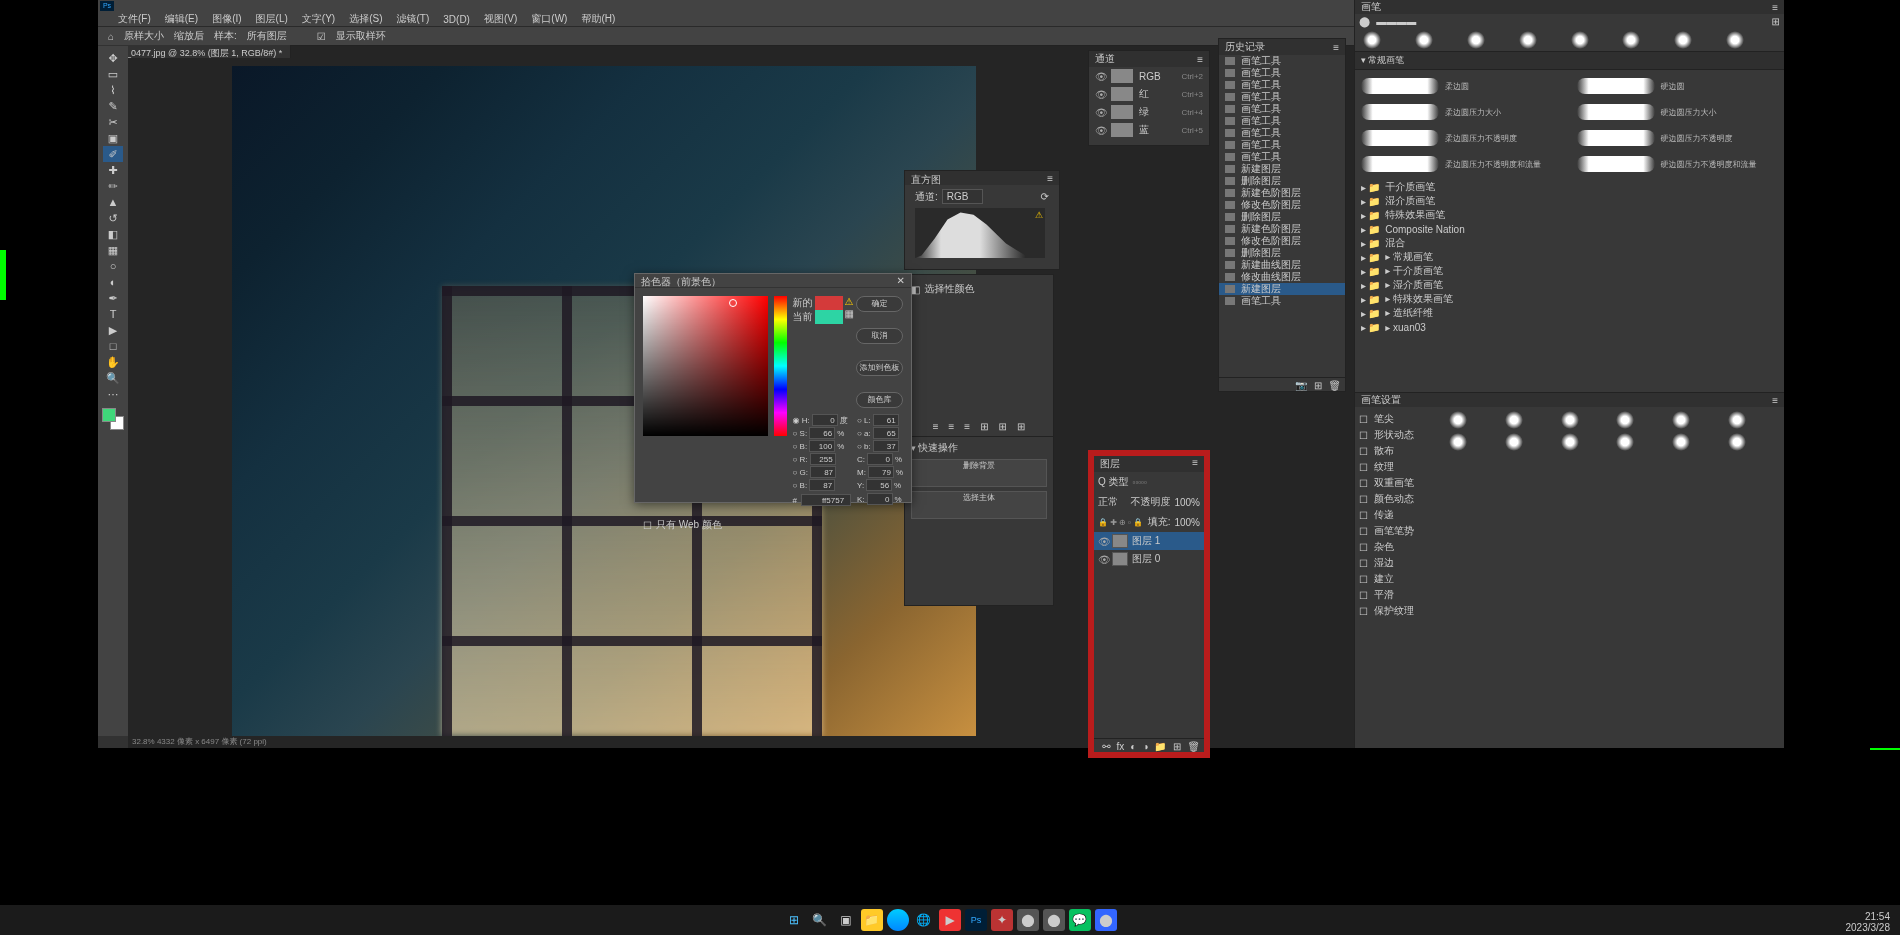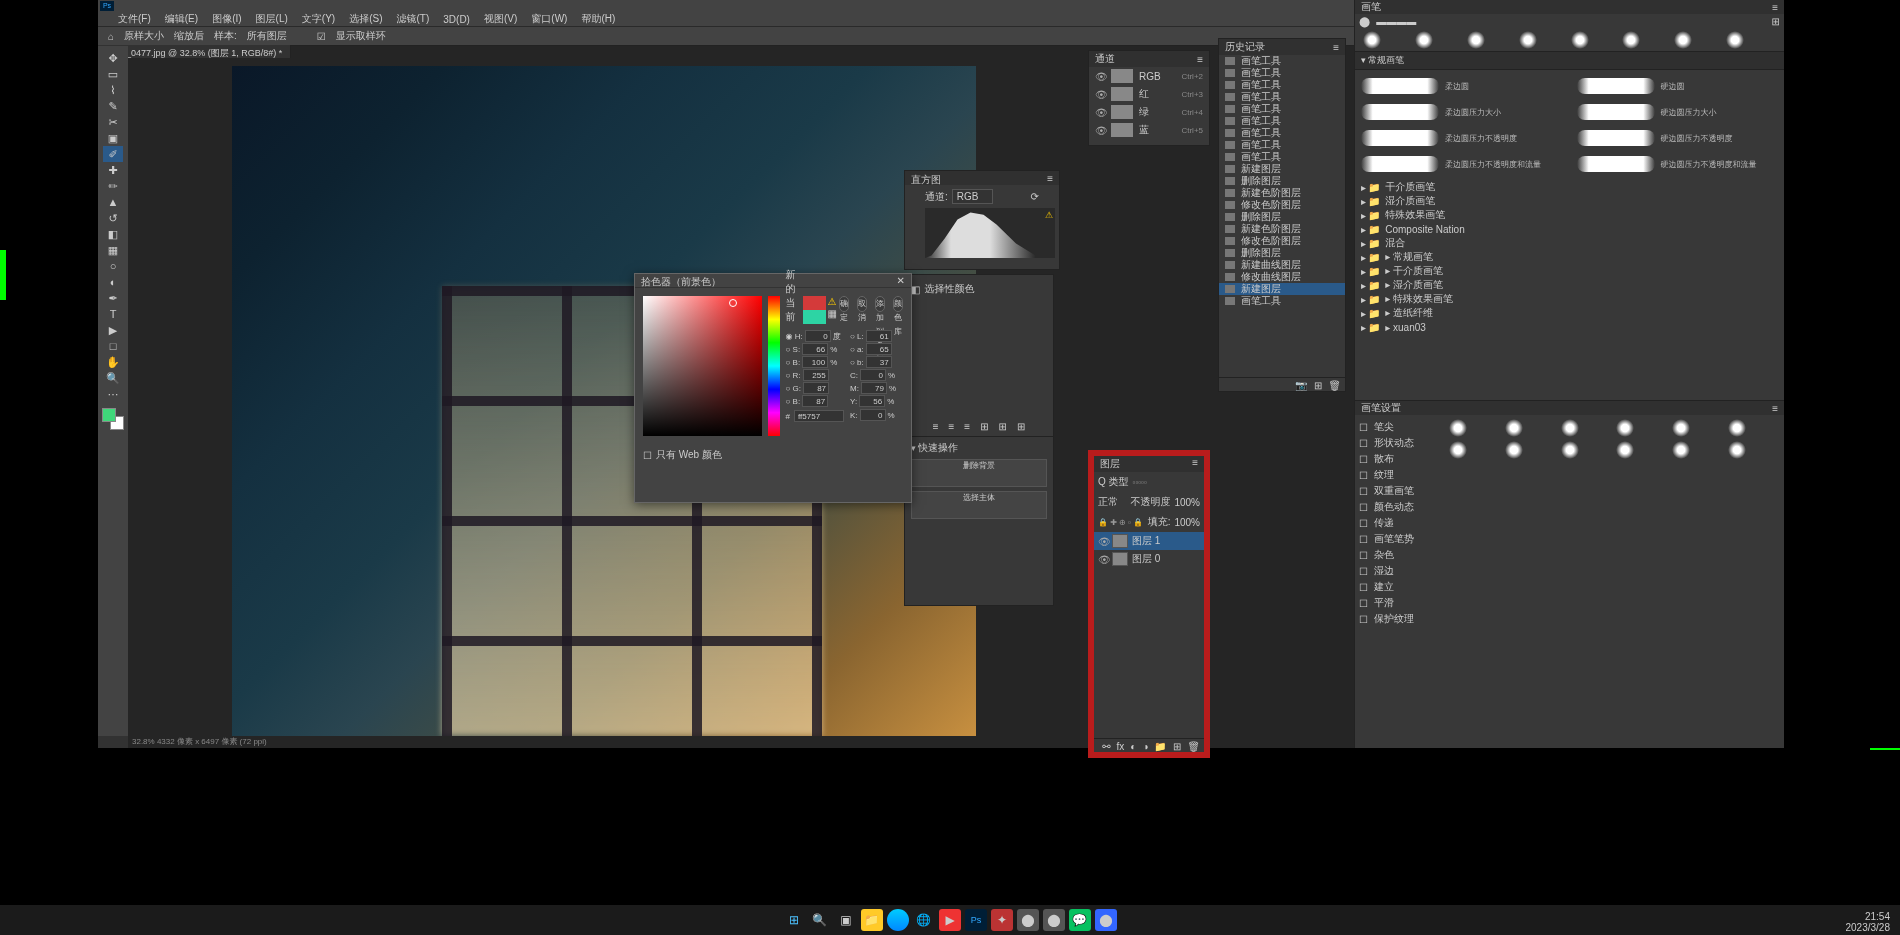--- a/index.html
+++ b/index.html
@@ -35,63 +35,63 @@
 .hist-row.sel{background:#2a5a8a}
 .hist-ico{width:10px;height:8px;background:#777}
 .ch-row{display:flex;align-items:center;height:18px;padding:0 6px;gap:6px;font-size:9px}
 .ch-eye{width:10px;color:#aaa}
 .ch-thumb{width:22px;height:14px;background:#888}
 .ch-short{margin-left:auto;color:#888;font-size:8px}
 
 
 .histo{position:absolute;left:806px;top:170px;width:156px;height:100px;background:#383838;border:1px solid #222}
 .histo .hdr{height:14px;background:#303030;font-size:9px;padding:2px 6px;display:flex;justify-content:space-between}
-.histo-body{padding:4px 20px}
+.histo-body{padding:4px 10px}
 .histo-chart{width:130px;height:50px;background:#2a2a2a;position:relative;margin-top:4px}
 .histo-shape{position:absolute;bottom:0;left:0;right:0;height:48px;background:linear-gradient(90deg,transparent 0%,#ddd 20%,#ddd 50%,transparent 85%);clip-path:polygon(0% 100%,5% 95%,15% 60%,25% 20%,35% 5%,45% 10%,55% 30%,70% 70%,85% 95%,100% 100%)}
 
 
 .crdialog{position:absolute;left:806px;top:270px;width:150px;height:332px;background:#383838;border:1px solid #222;padding:6px}
 .crrow{display:flex;align-items:center;height:16px;gap:4px;font-size:8px;color:#bbb}
 .crbtn{flex:1;height:28px;background:#444;border:1px solid #555;text-align:center;line-height:12px;font-size:8px}
 
 
 .cpicker{position:absolute;left:634px;top:273px;width:278px;height:230px;background:#434343;border:1px solid #666;box-shadow:0 2px 10px rgba(0,0,0,.5)}
 .cpicker .ttl{height:14px;background:#434343;border-bottom:1px solid #333;font-size:9px;padding:1px 6px;display:flex;justify-content:space-between}
 .cpbody{display:flex;padding:8px;gap:6px}
 .satval{width:140px;height:140px;position:relative;background:linear-gradient(to top,#000,transparent),linear-gradient(to right,#fff,#f00)}
 .sv-cursor{position:absolute;width:8px;height:8px;border:1px solid #fff;border-radius:50%;left:86px;top:3px}
 .hueslider{width:14px;height:140px;background:linear-gradient(#f00,#ff0,#0f0,#0ff,#00f,#f0f,#f00)}
 .cp-right{flex:1;display:flex;flex-direction:column;gap:2px}
 .cp-preview{display:flex;gap:2px;align-items:flex-start}
 .cp-sw{width:28px;height:28px}
 .cp-sw .new{height:14px;background:#d43a3a}
 .cp-sw .old{height:14px;background:#2dd4a4}
-.cp-btns{display:flex;flex-direction:row;gap:8px;flex:1}
+.cp-btns{display:flex;flex-direction:column;gap:16px;flex:1}
 .cp-btn{height:16px;border:1px solid #666;border-radius:8px;text-align:center;line-height:14px;font-size:8px;background:#3a3a3a}
 .cp-fields{display:grid;grid-template-columns:repeat(2,1fr);gap:1px 6px;margin-top:4px}
 .cp-f{display:flex;align-items:center;gap:2px;font-size:8px}
 .cp-f input{width:26px;height:12px;background:#333;border:1px solid #555;color:#ccc;font-size:8px;text-align:right;padding-right:2px}
 .cp-hex{display:flex;align-items:center;gap:4px;font-size:8px;margin-top:2px}
-.cp-hex input{width:50px;height:12px;background:#333;border:1px solid #555;color:#ccc;font-size:8px;padding-left:3px}
+.cp-hex input{width:50px;height:12px;background:#333;border:1px solid #555;color:#ccc;font-size:8px;padding-left:20px}
 .cp-web{font-size:8px;padding:4px 8px;display:flex;align-items:center;gap:4px}
 
 
 .brpanel{position:absolute;right:0;top:0;width:430px;height:748px;background:#383838;border-left:1px solid #222}
 .br-top{height:38px;padding:2px 4px;border-bottom:1px solid #222}
 .br-tabhdr{height:14px;background:#303030;font-size:9px;padding:1px 6px;display:flex;justify-content:space-between;align-items:center}
 .br-tips{display:grid;grid-template-columns:repeat(8,1fr);gap:2px;padding:4px}
 .br-tip{width:18px;height:18px;background:radial-gradient(circle,#fff 30%,transparent 70%);border-radius:50%}
 .br-section{padding:2px 6px;font-size:9px;background:#2f2f2f;border-bottom:1px solid #222;display:flex;align-items:center;gap:4px}
 .br-list{padding:4px}
 .br-preset{display:flex;align-items:center;height:24px;gap:6px;padding:0 2px}
 .br-stroke{width:78px;height:16px;background:linear-gradient(90deg,transparent,#fff 15%,#fff 85%,transparent);border-radius:8px}
 .br-label{font-size:8px;color:#bbb}
 .br-folder{padding:2px 6px;font-size:9px;color:#bbb;display:flex;gap:4px;align-items:center;height:14px}
-.br-settings{position:absolute;bottom:8px;left:0;right:0;height:340px;border-top:1px solid #222;padding:4px;font-size:8px;color:#888}
+.br-settings{position:absolute;bottom:16px;left:0;right:0;height:340px;border-top:1px solid #222;padding:4px;font-size:8px;color:#888}
 .br-srow{display:flex;align-items:center;height:16px;gap:6px}
 
 
 .layers{position:absolute;left:990px;top:432px;width:122px;height:308px;background:#383838;border:6px solid #b91c1c}
 .layers .hdr{height:16px;background:#303030;font-size:9px;padding:1px 6px;display:flex;justify-content:space-between}
 .ly-ctrl{padding:3px 4px;font-size:8px;color:#999;display:flex;gap:4px;align-items:center}
 .ly-row{display:flex;align-items:center;height:18px;padding:0 4px;gap:4px;font-size:8px}
 .ly-row.sel{background:#2a5a8a}
 .ly-thumb{width:16px;height:14px;background:#888;border:1px solid #555}
 .ly-foot{position:absolute;bottom:0;left:0;right:0;height:14px;border-top:1px solid #222;display:flex;justify-content:flex-end;gap:6px;padding:2px 4px;color:#999;font-size:9px}

